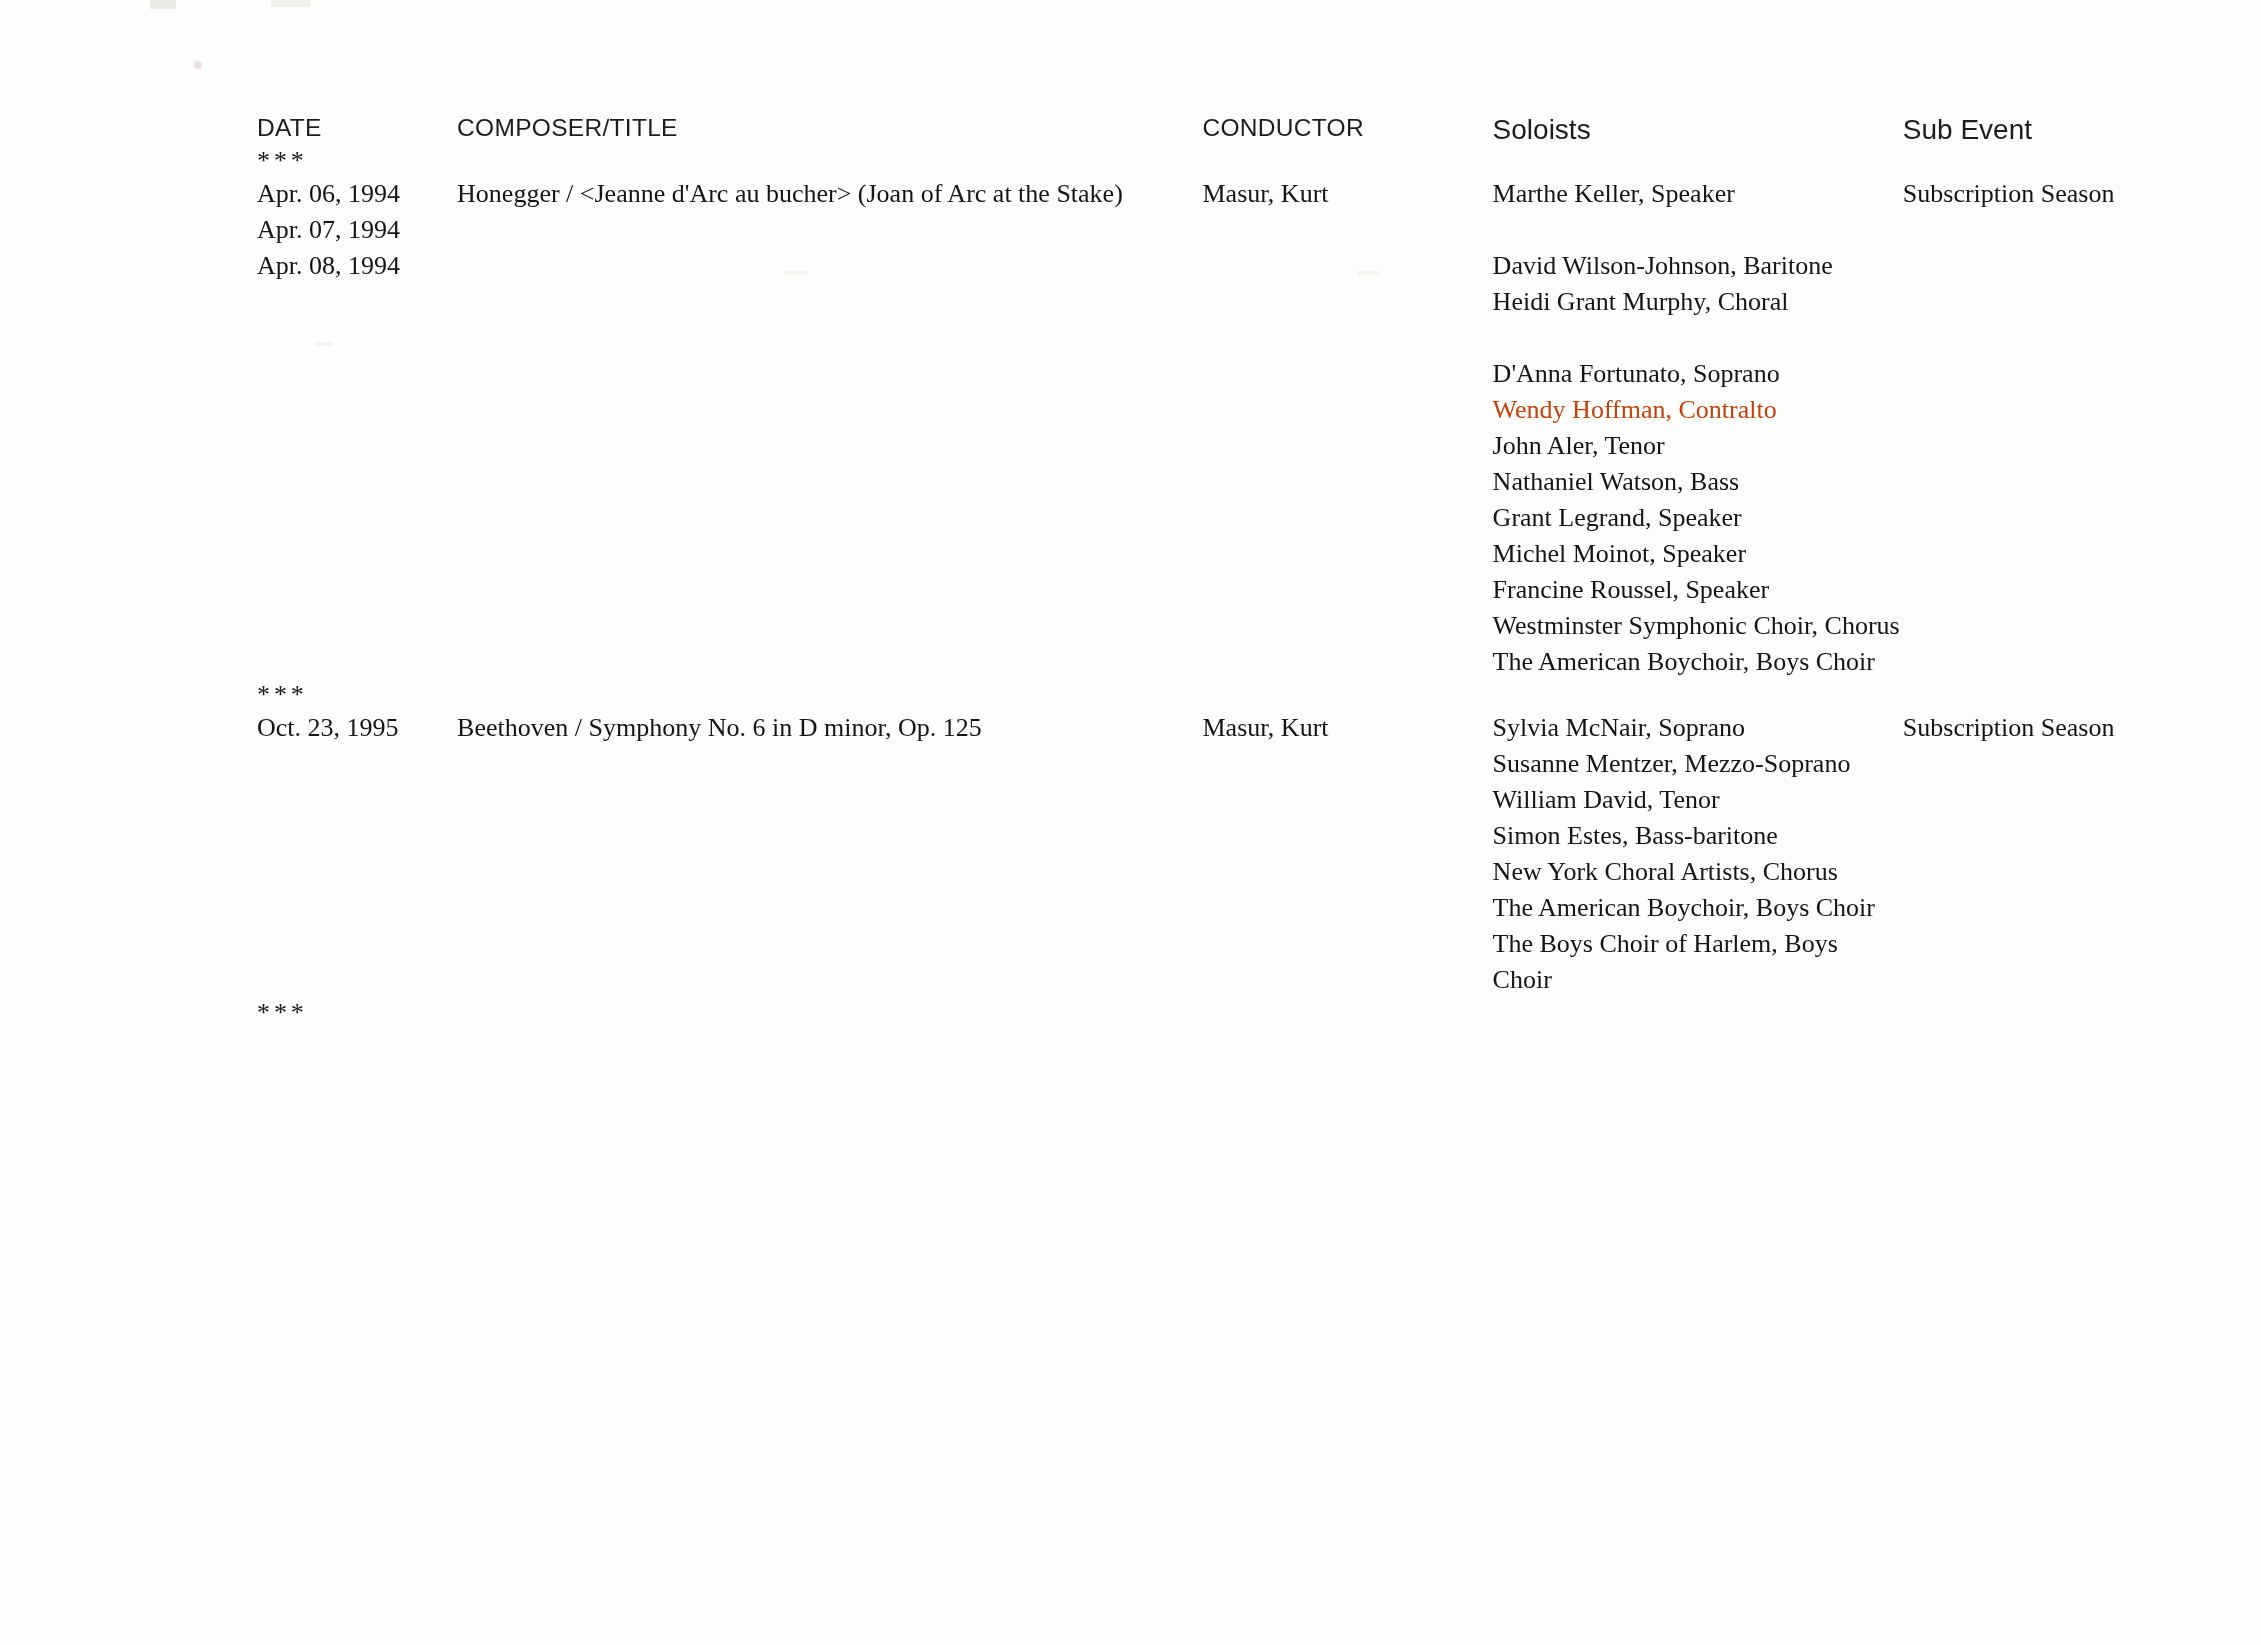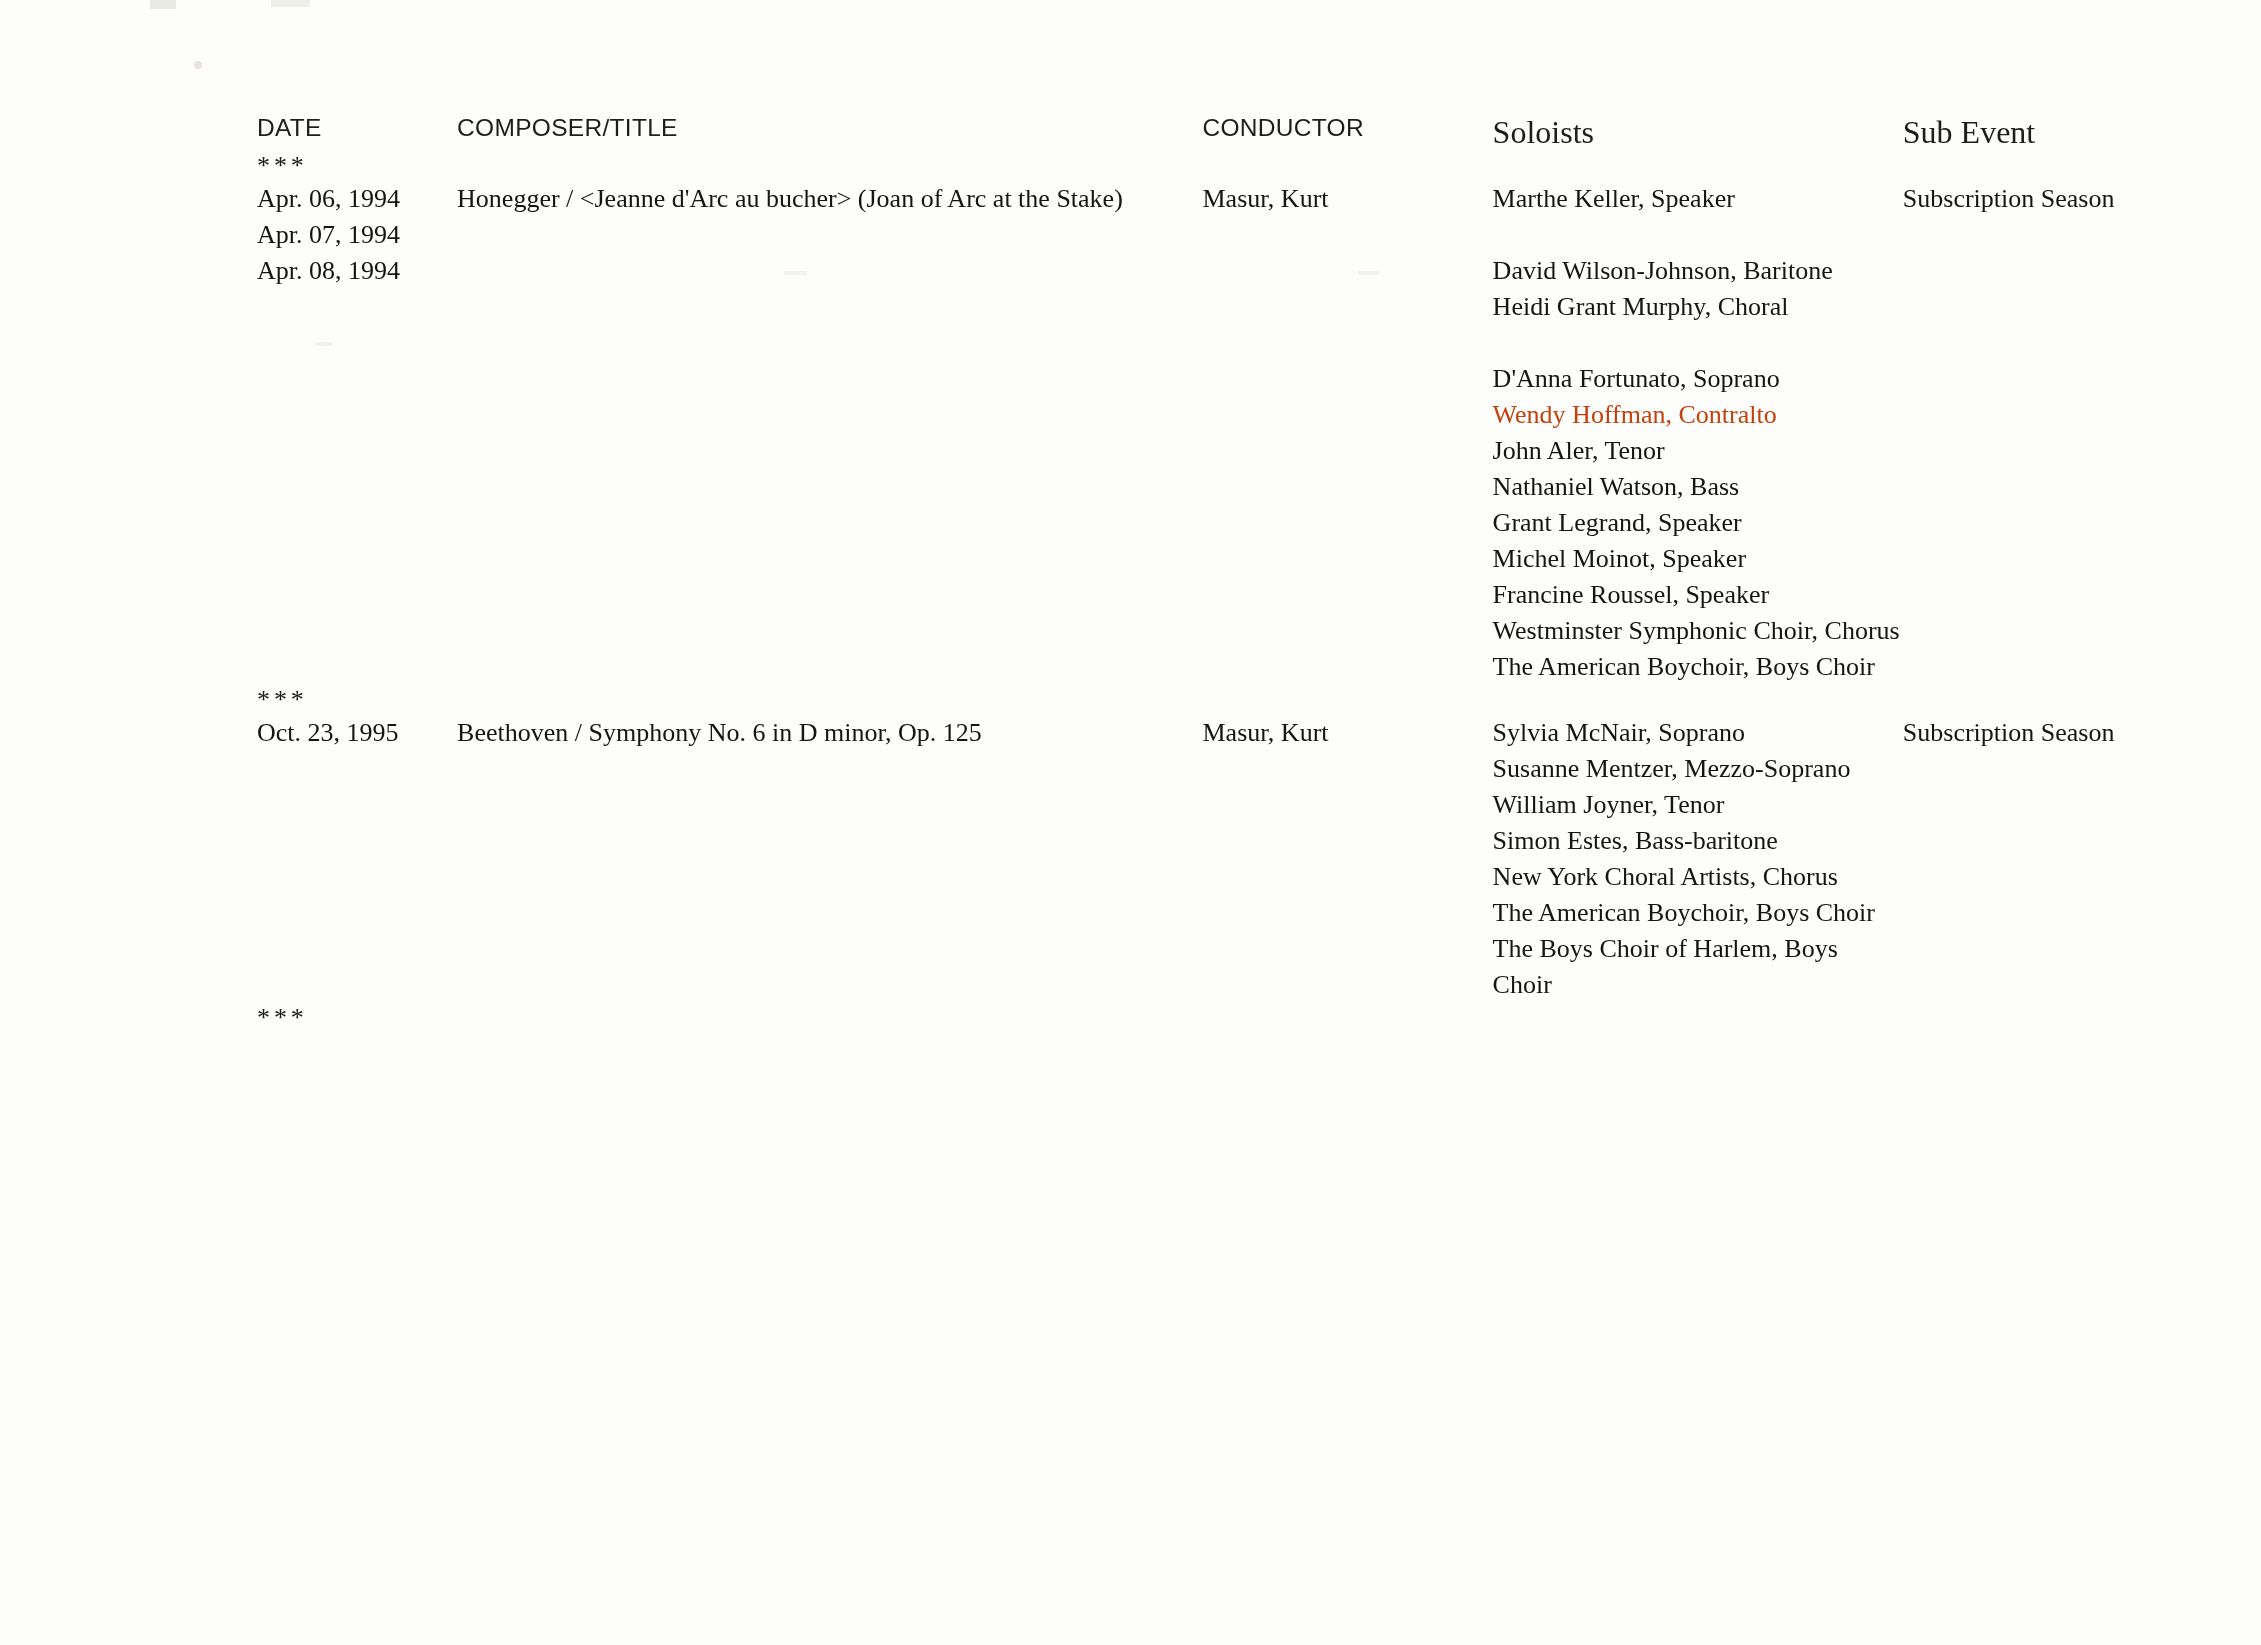--- a/index.html
+++ b/index.html
@@ -100,22 +100,22 @@
 
   .hdr-cell {
     font-family: "Liberation Sans", sans-serif;
     font-size: 24.5px;
     letter-spacing: 0.3px;
     color: #1d1d1d;
     padding-bottom: 6.5px;
     white-space: nowrap;
   }
   .hdr-cell.serif {
-    font-family: Liberation Serif, serif;
-    font-size: 32px;
+    font-family: Liberation Sans, sans-serif;
+    font-size: 28px;
     letter-spacing: 0;
   }
 
   .cell {
     font-size: 26px;
     line-height: 36px;
     color: #151515;
   }
   .sep {
     font-size: 26px;
@@ -207,21 +207,21 @@
 
       <tr>
         <td class="cell">
           <span class="date-line">Oct. 23, 1995</span>
         </td>
         <td class="cell">Beethoven / Symphony No. 6 in D minor, Op. 125</td>
         <td class="cell">Masur, Kurt</td>
         <td class="cell">
           <span class="soloist-line">Sylvia McNair, Soprano</span>
           <span class="soloist-line">Susanne Mentzer, Mezzo-Soprano</span>
-          <span class="soloist-line">William Joyner, Tenor</span>
+          <span class="soloist-line">William David, Tenor</span>
           <span class="soloist-line">Simon Estes, Bass-baritone</span>
           <span class="soloist-line">New York Choral Artists, Chorus</span>
           <span class="soloist-line">The American Boychoir, Boys Choir</span>
           <span class="soloist-line">The Boys Choir of Harlem, Boys Choir</span>
         </td>
         <td class="cell">Subscription Season</td>
       </tr>
 
       <tr>
         <td class="sep">***</td>

